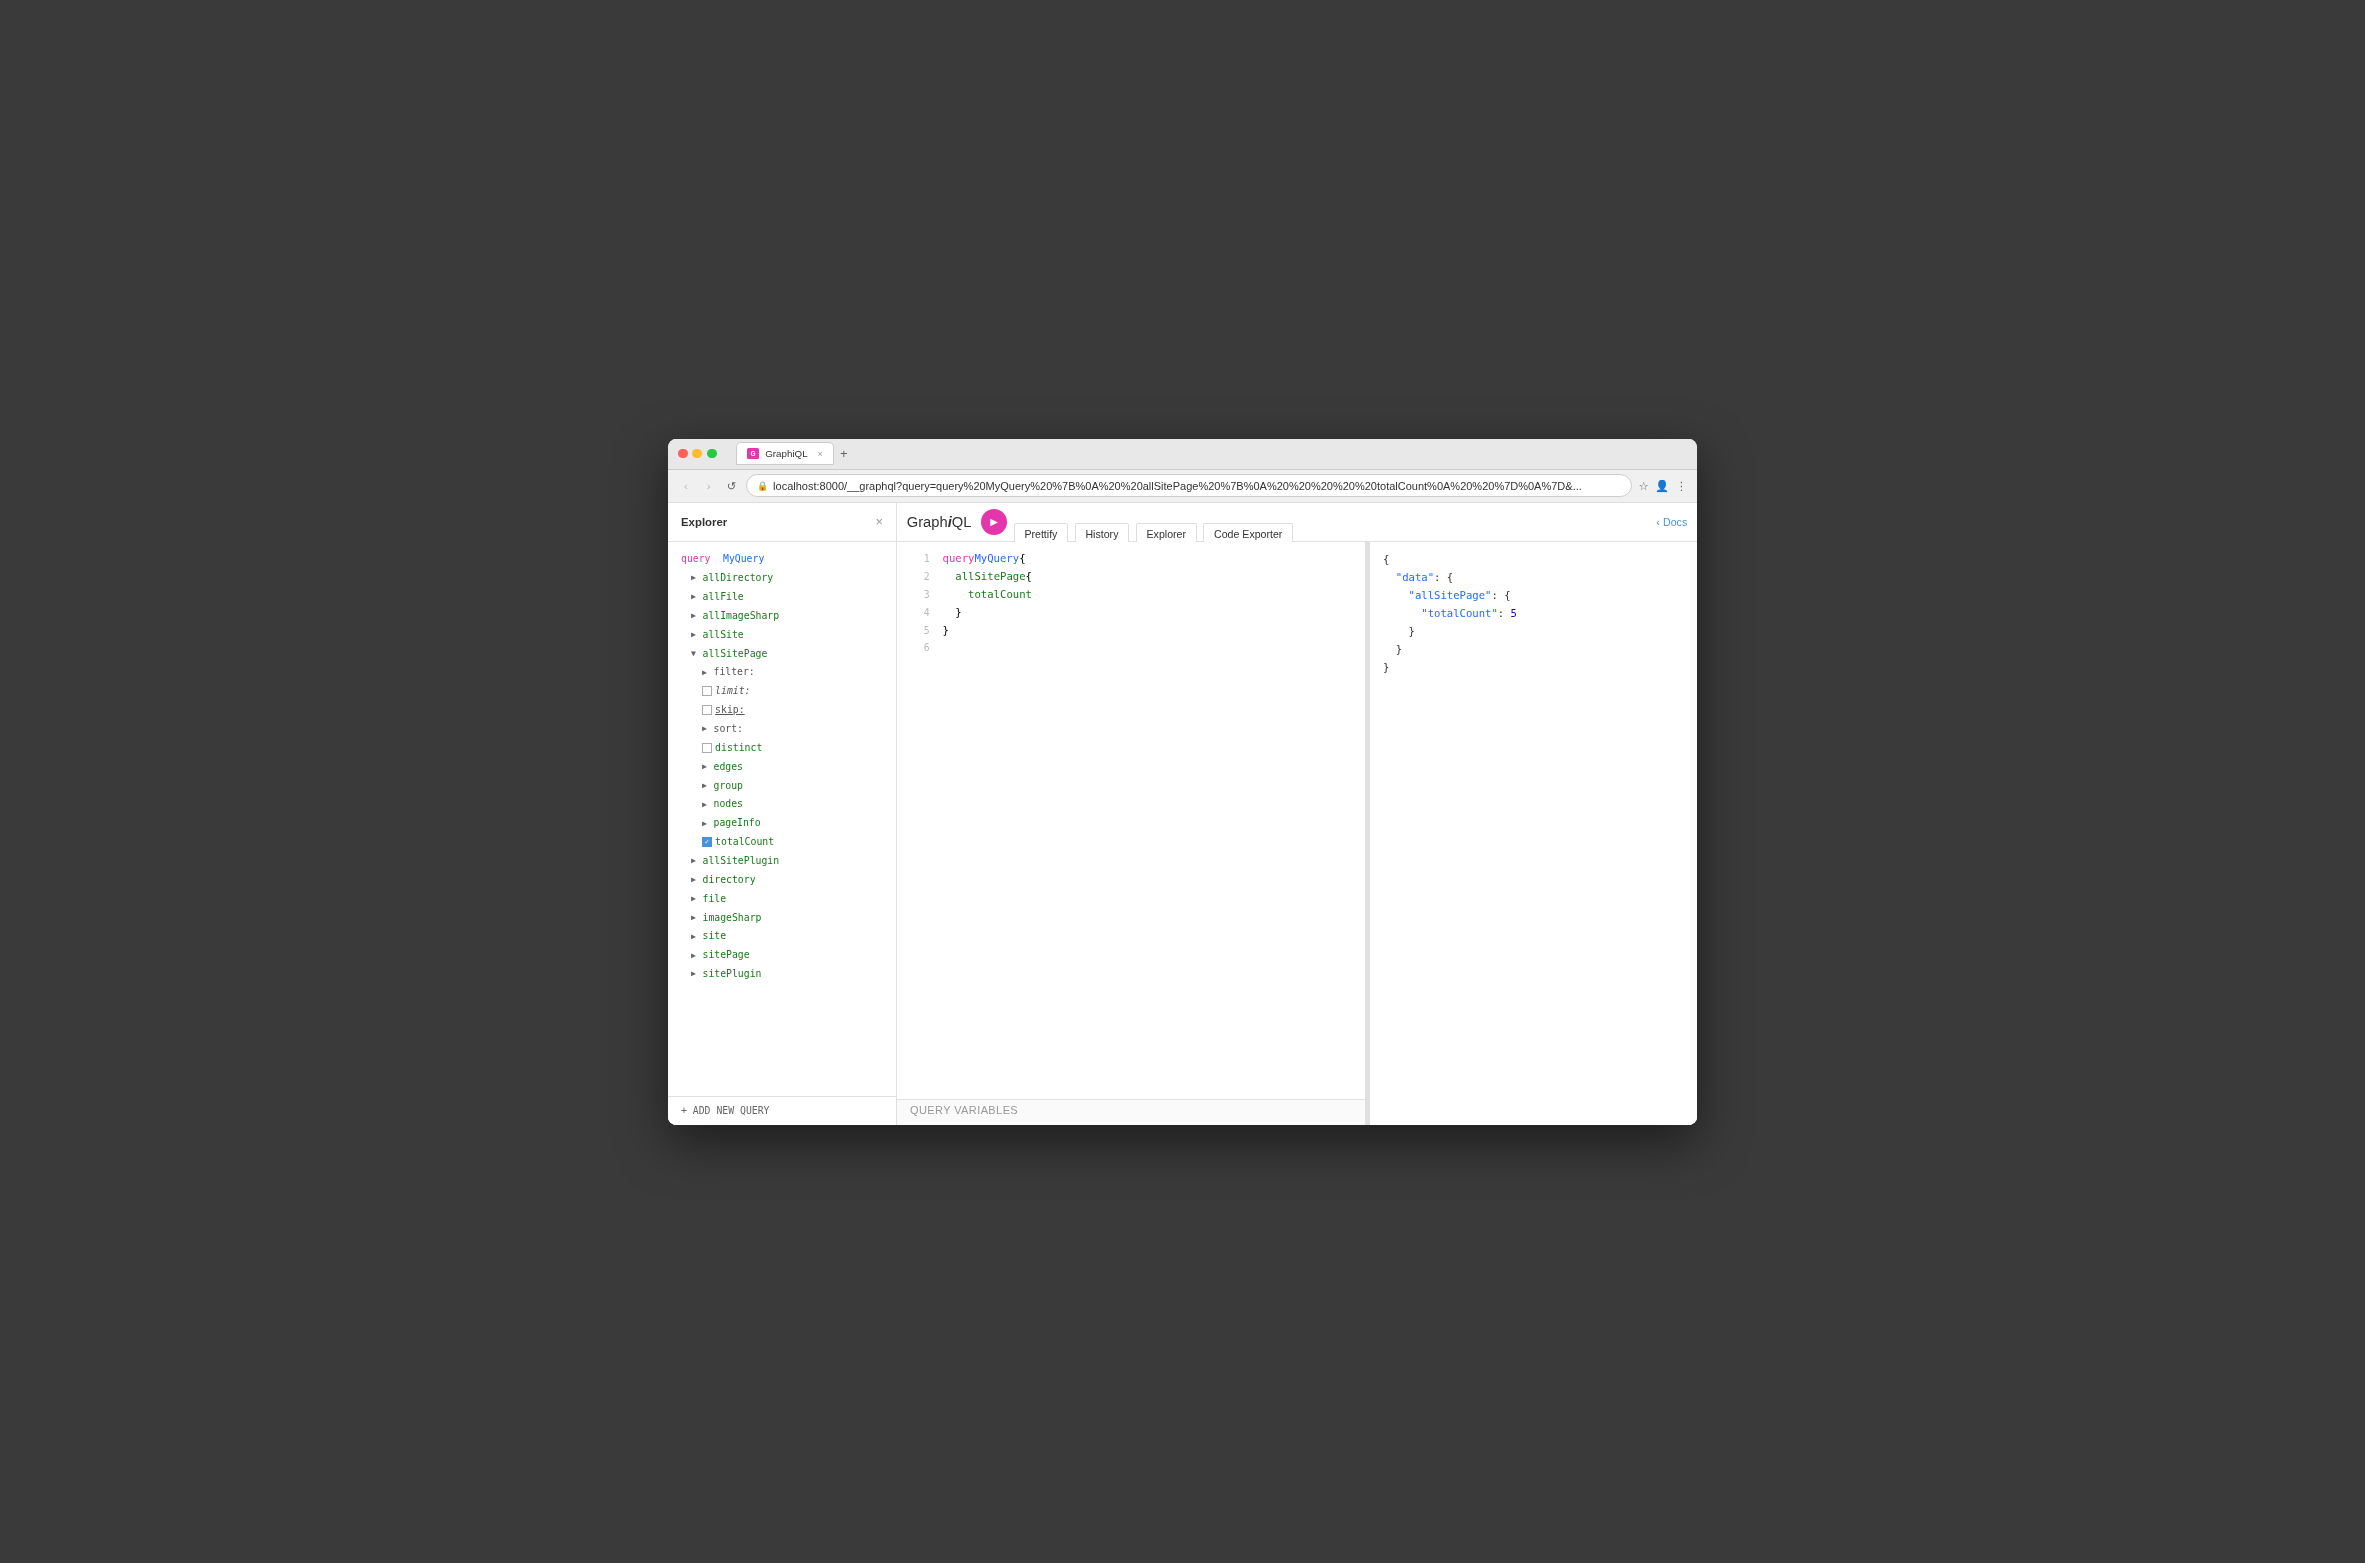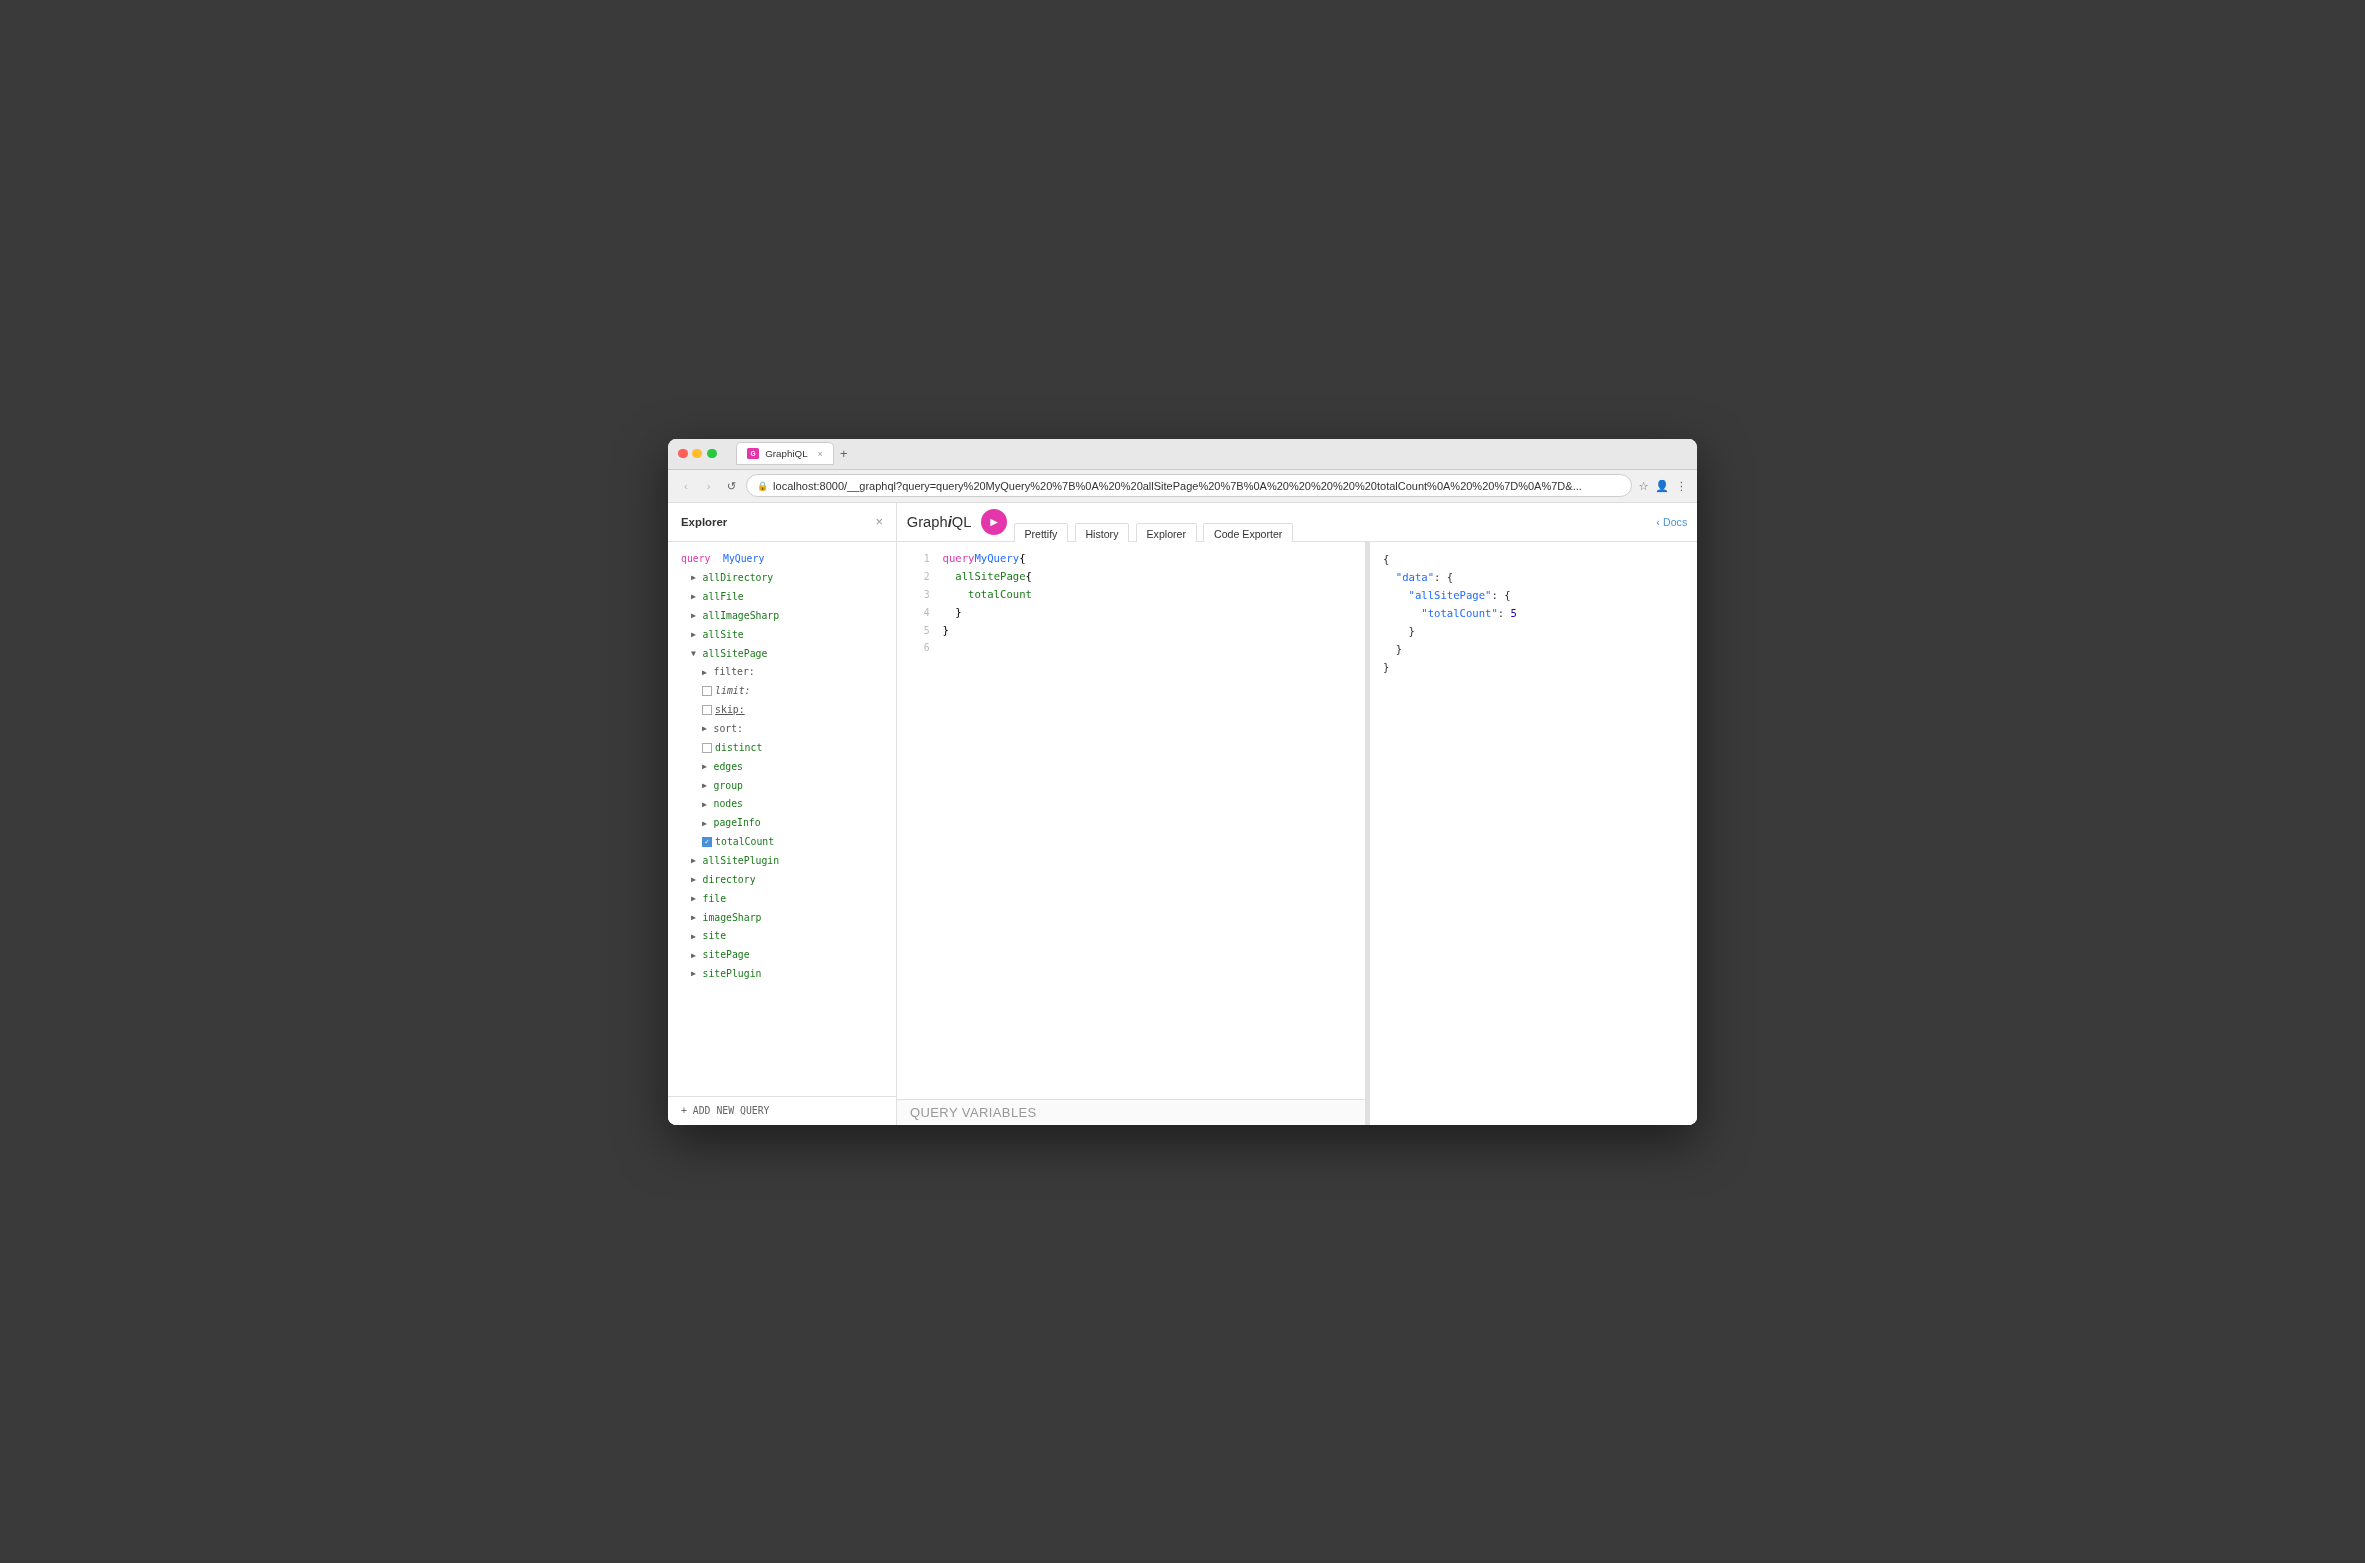--- a/index.html
+++ b/index.html
@@ -291,28 +291,28 @@
       width: 19.6px;
       font-size: 9.8px;
       text-align: right;
       margin-right: 13px;
       flex-shrink: 0;
       user-select: none;
     }
     .query-variables-bar {
       border-top: 0.8px solid #e0e0e0;
       padding: 4.9px 13px;
-      font-size: 13px;
+      font-size: 11px;
       color: #999;
       letter-spacing: 0.4px;
       font-family: -apple-system, sans-serif;
       background: #fafafa;
       height: 26px;
       display: flex;
-      align-items: flex-end;
+      align-items: flex-start;
     }
     .result-panel {
       width: 327px;
       overflow: auto;
       padding: 8.2px 0;
       font-family: 'Monaco', 'Menlo', monospace;
       font-size: 10.6px;
       line-height: 1.7;
       background: #fff;
       flex-shrink: 0;

